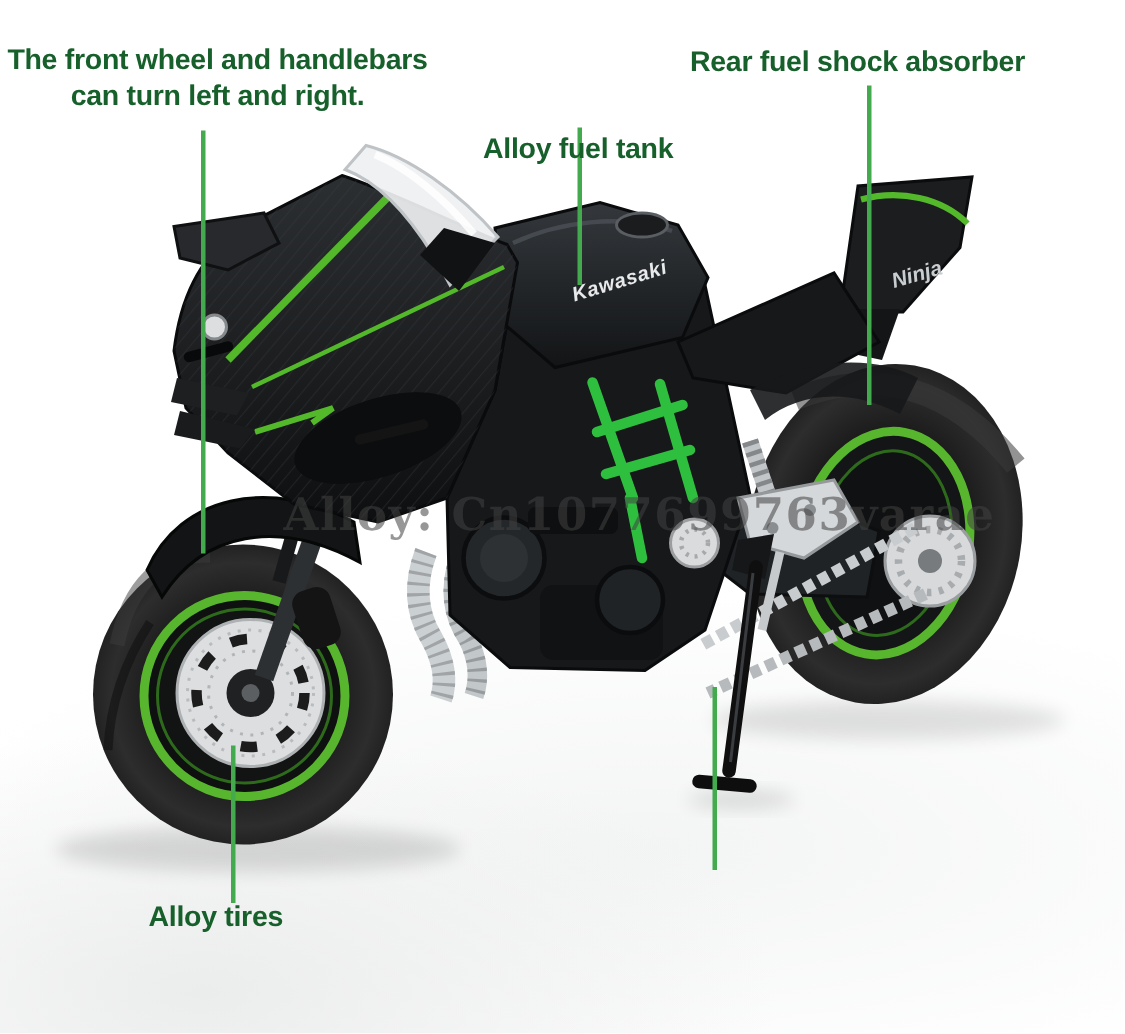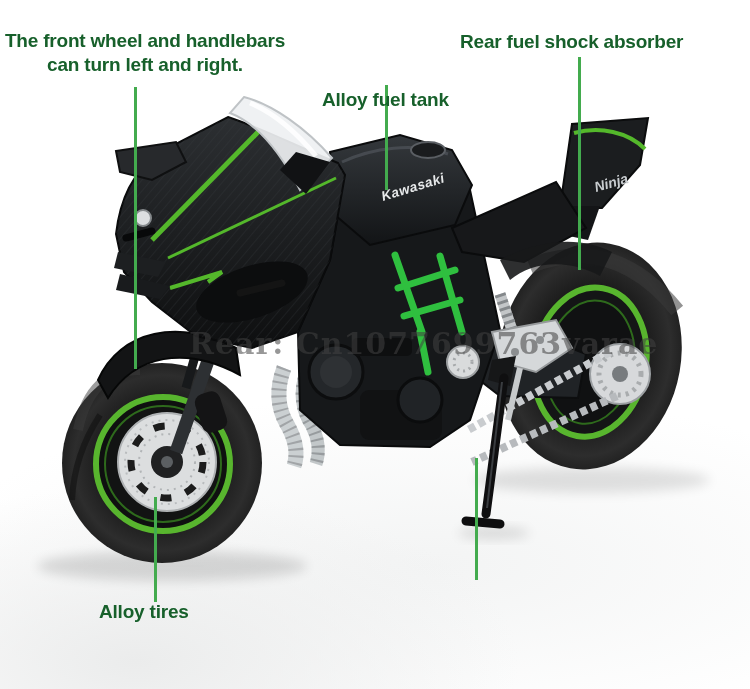--- a/index.html
+++ b/index.html
@@ -161,21 +161,21 @@
     <text transform="translate(596 192) rotate(-16)" font-family="Liberation Sans, sans-serif" font-size="14" font-style="italic" font-weight="bold" fill="#c9cdd0">Ninja</text>
 
     <g>
       <polygon points="492,360 516,356 510,386 488,380" fill="#161718"></polygon>
       <line x1="504" y1="378" x2="486" y2="514" stroke="#0f0f10" stroke-width="9" stroke-linecap="round"></line>
       <line x1="502" y1="382" x2="487" y2="508" stroke="#3a3d40" stroke-width="2"></line>
       <line x1="466" y1="521" x2="500" y2="524" stroke="#0e0e0f" stroke-width="9" stroke-linecap="round"></line>
     </g>
   </svg>
 
-  <div class="watermark">Rear: Cn1077699763varae</div>
+  <div class="watermark">Alloy: Cn1077699763varae</div>
 
   <div class="pointer" style="left:134px;top:87px;height:282px;"></div>
   <div class="pointer" style="left:385px;top:85px;height:105px;"></div>
   <div class="pointer" style="left:578px;top:57px;height:213px;"></div>
   <div class="pointer" style="left:154px;top:497px;height:105px;"></div>
   <div class="pointer" style="left:475px;top:458px;height:122px;"></div>
 
   <div class="callout wrap" style="left:0;top:29px;width:290px;">The front wheel and handlebars can turn left and right.</div>
   <div class="callout" style="left:322px;top:59px;margin-top:29px;">Alloy fuel tank</div>
   <div class="callout" style="left:460px;top:30px;">Rear fuel shock absorber</div>

